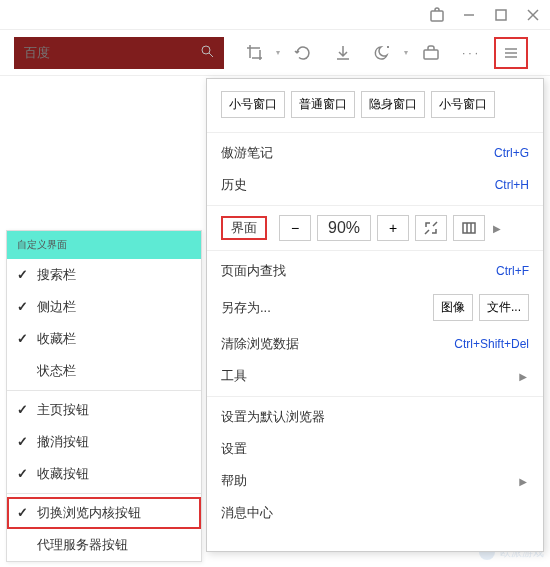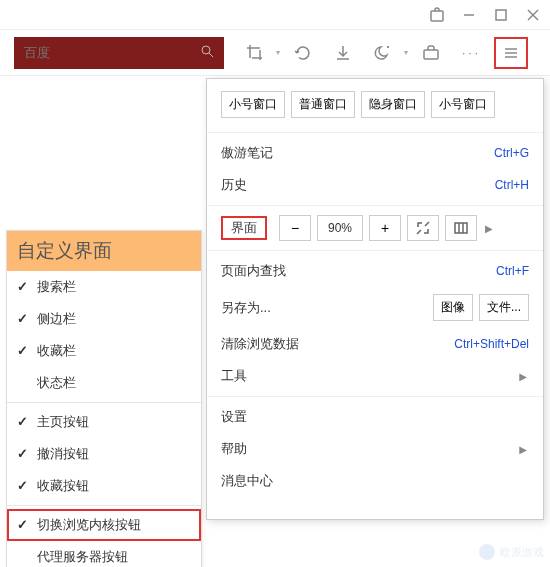--- a/index.html
+++ b/index.html
@@ -20,28 +20,28 @@
 
 .menu { position: absolute; right: 6px; top: 78px; width: 338px; background: #fff; border: 1px solid #ccc; box-shadow: 2px 2px 8px rgba(0,0,0,.15); z-index: 10; padding: 8px 0; }
 .wrow { display: flex; gap: 6px; padding: 4px 14px 10px; }
 .wbtn { border: 1px solid #ccc; padding: 4px 7px; font-size: 12px; background: #fff; cursor: pointer; white-space: nowrap; }
 .sep { height: 1px; background: #eee; margin: 4px 0; }
 .mitem { display: flex; justify-content: space-between; align-items: center; padding: 7px 14px; cursor: pointer; font-size: 13px; }
 .sc { color: #1d4ed8; font-size: 12px; }
 .zrow { display: flex; align-items: center; padding: 5px 8px 5px 14px; gap: 6px; }
 .zlabel { border: 2px solid #d33; padding: 1px 8px; margin-right: 6px; }
 .zbtn { border: 1px solid #ccc; width: 32px; height: 26px; display: flex; align-items: center; justify-content: center; background: #fff; cursor: pointer; font-size: 14px; }
-.zval { border: 1px solid #ccc; height: 26px; padding: 0 10px; display: flex; align-items: center; font-size: 12px; }
+.zval { border: 1px solid #ccc; height: 26px; padding: 0 10px; display: flex; align-items: center; font-size: 16px; }
 .zbtn svg { stroke: #666; fill: none; stroke-width: 1.5; }
 .zarrow { font-size: 10px; color: #888; padding: 0 2px; }
 .saverow { display: flex; align-items: center; justify-content: space-between; padding: 7px 14px; }
 .saverow .btns { display: flex; gap: 6px; }
 
 .leftpanel { position: absolute; left: 6px; top: 230px; width: 196px; background: #fff; border: 1px solid #ddd; box-shadow: 1px 1px 4px rgba(0,0,0,.08); }
-.lp-header { background: #fdba74; padding: 7px 10px; font-size: 19px; color: #555; }
+.lp-header { background: #5eead4; padding: 7px 10px; font-size: 10px; color: #555; }
 .lp-item { display: flex; align-items: center; padding: 7px 10px 7px 30px; font-size: 13px; position: relative; cursor: pointer; font-family: Liberation Serif, serif; }
 .lp-item.checked::before { content: "✓"; position: absolute; left: 10px; color: #333; font-weight: bold; }
 .lp-sep { height: 1px; background: #e5e5e5; margin: 3px 0; }
 .lp-item.hl { outline: 2px solid #d33; outline-offset: -2px; }
 
 .watermark { position: absolute; right: 6px; bottom: 6px; color: #cde; font-size: 11px; opacity: .5; display:flex; align-items:center; gap:4px;}
 </style>
 </head>
 <body>
 
@@ -170,20 +170,23 @@
   <div class="mitem">
       <span>清除浏览数据</span>
       <span class="sc">Ctrl+Shift+Del</span>
     </div>
   <div class="mitem">
       <span>工具</span>
       <span class="zarrow">▶</span>
     </div>
   <div class="sep"></div>
   <div class="mitem">
+      <span>设置为默认浏览器</span>
+    </div>
+  <div class="mitem">
       <span>设置</span>
     </div>
   <div class="mitem">
       <span>帮助</span>
       <span class="zarrow">▶</span>
     </div>
   <div class="mitem">
       <span>消息中心</span>
     </div>
   <div class="mitem"></div>

